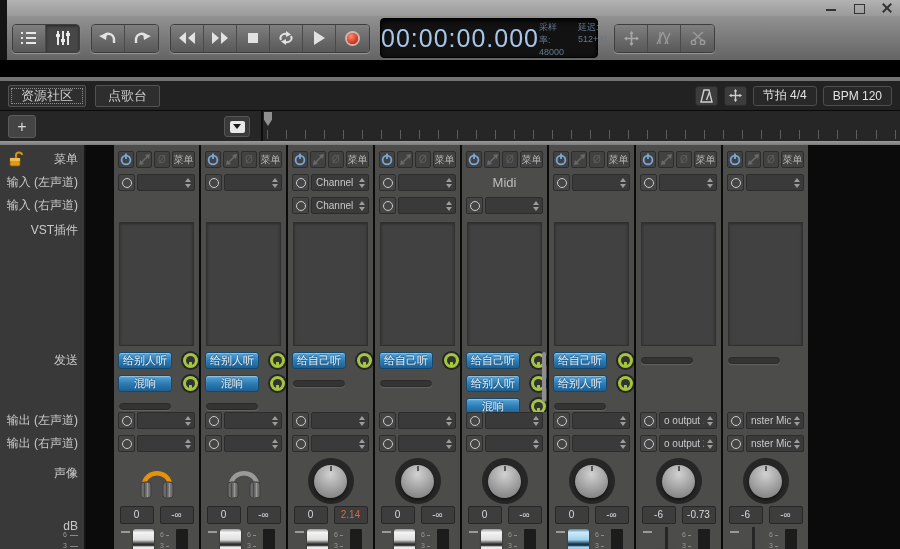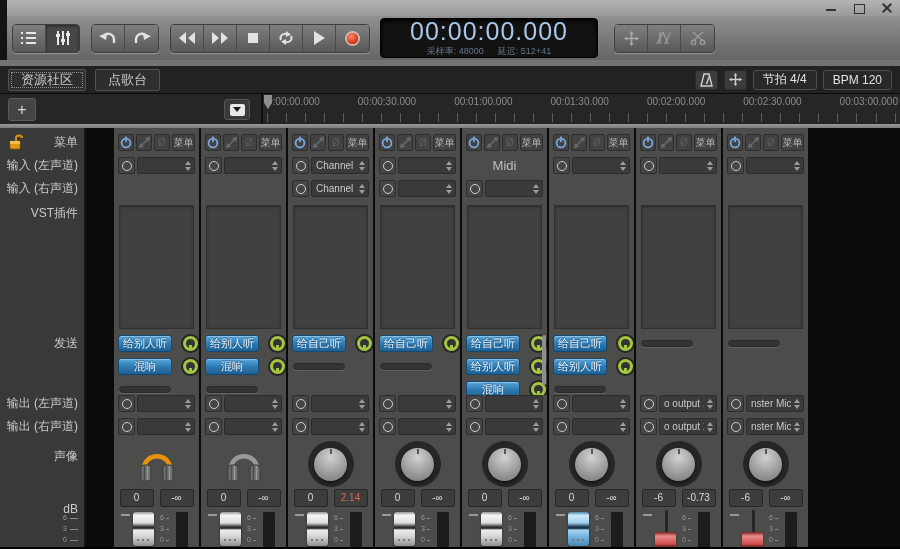--- a/index.html
+++ b/index.html
@@ -27,27 +27,27 @@
   .tbtn { width:33px; height:27px; border:none; border-right:1px solid #4a4a4a;
     background:linear-gradient(#7f7f7f,#585858); display:flex; align-items:center; justify-content:center; }
   .tbtn:last-child { border-right:none; }
   .tbtn.active { background:#474747; box-shadow:inset 0 1px 3px rgba(0,0,0,.5); }
   .tbtn svg { display:block; }
   .shape-stop { width:10px; height:10px; background:#e2e2e2; }
   .shape-play { width:0; height:0; border-top:7px solid transparent; border-bottom:7px solid transparent; border-left:11px solid #e2e2e2; }
   .shape-rec { width:11px; height:11px; border-radius:50%; background:radial-gradient(circle at 35% 30%,#ff8a70,#d23318 70%,#9c1808);
     box-shadow:0 0 0 2px rgba(245,205,195,.75); }
   .timebox { margin-left:10px; width:218px; height:40px; background:#121212; border:1px solid #000; border-radius:4px;
-    box-shadow:inset 0 2px 5px #000; display:flex; flex-direction:column; align-items:center; justify-content:flex-start; }
+    box-shadow:inset 0 2px 5px #000; display:flex; flex-direction:row; align-items:center; justify-content:flex-start; }
   .time-main { font-size:25px; line-height:25px; color:#a9c6e8; letter-spacing:1px; }
   .time-sub { font-size:9px; color:#66788c; display:flex; gap:14px; margin-top:1px; }
   .toolgrp2 { margin-left:16px; }
 
   
-  .tabrow { height:33px; background:#222; border-top:6px solid #737373; display:flex; align-items:center; padding:0 8px; }
+  .tabrow { height:33px; background:#222; border-top:4px solid #737373; display:flex; align-items:center; padding:0 8px;margin-top:17px; }
   .tab { height:22px; margin-right:9px; padding:0 12px; background:#2e2e2e; color:#cfcfcf; font-size:13px;
     border:1px solid #525252; border-radius:2px; }
   .tab.focused { outline:1px dotted #909090; outline-offset:-4px; }
   .tabrow-right { margin-left:auto; display:flex; align-items:center; gap:6px; }
   .mini-tool { width:23px; height:20px; background:#3c3c3c; border:1px solid #2a2a2a; border-radius:3px;
     display:flex; align-items:center; justify-content:center; }
   .pillbtn { height:20px; padding:0 9px; background:#282828; border:1px solid #4e4e4e; border-radius:3px;
     color:#e2e2e2; font-size:12px; }
 
   
@@ -310,29 +310,20 @@
   <div class="hleft">
     <button class="addbtn">+</button>
     <button class="dropbtn">
       <span class="pad">
           <span class="tri"></span>
         </span>
     </button>
   </div>
   <div class="ruler">
     <div class="playhead"></div>
-    <div class="ruler-labels">
-        <span>0:00:00.000</span>
-        <span>00:00:30.000</span>
-        <span>00:01:00.000</span>
-        <span>00:01:30.000</span>
-        <span>00:02:00.000</span>
-        <span>00:02:30.000</span>
-        <span>00:03:00.000</span>
-      </div>
     <div class="ruler-ticks">
         <i></i>
         <i></i>
         <i></i>
         <i></i>
         <i></i>
         <i></i>
         <i></i>
         <i></i>
         <i></i>

